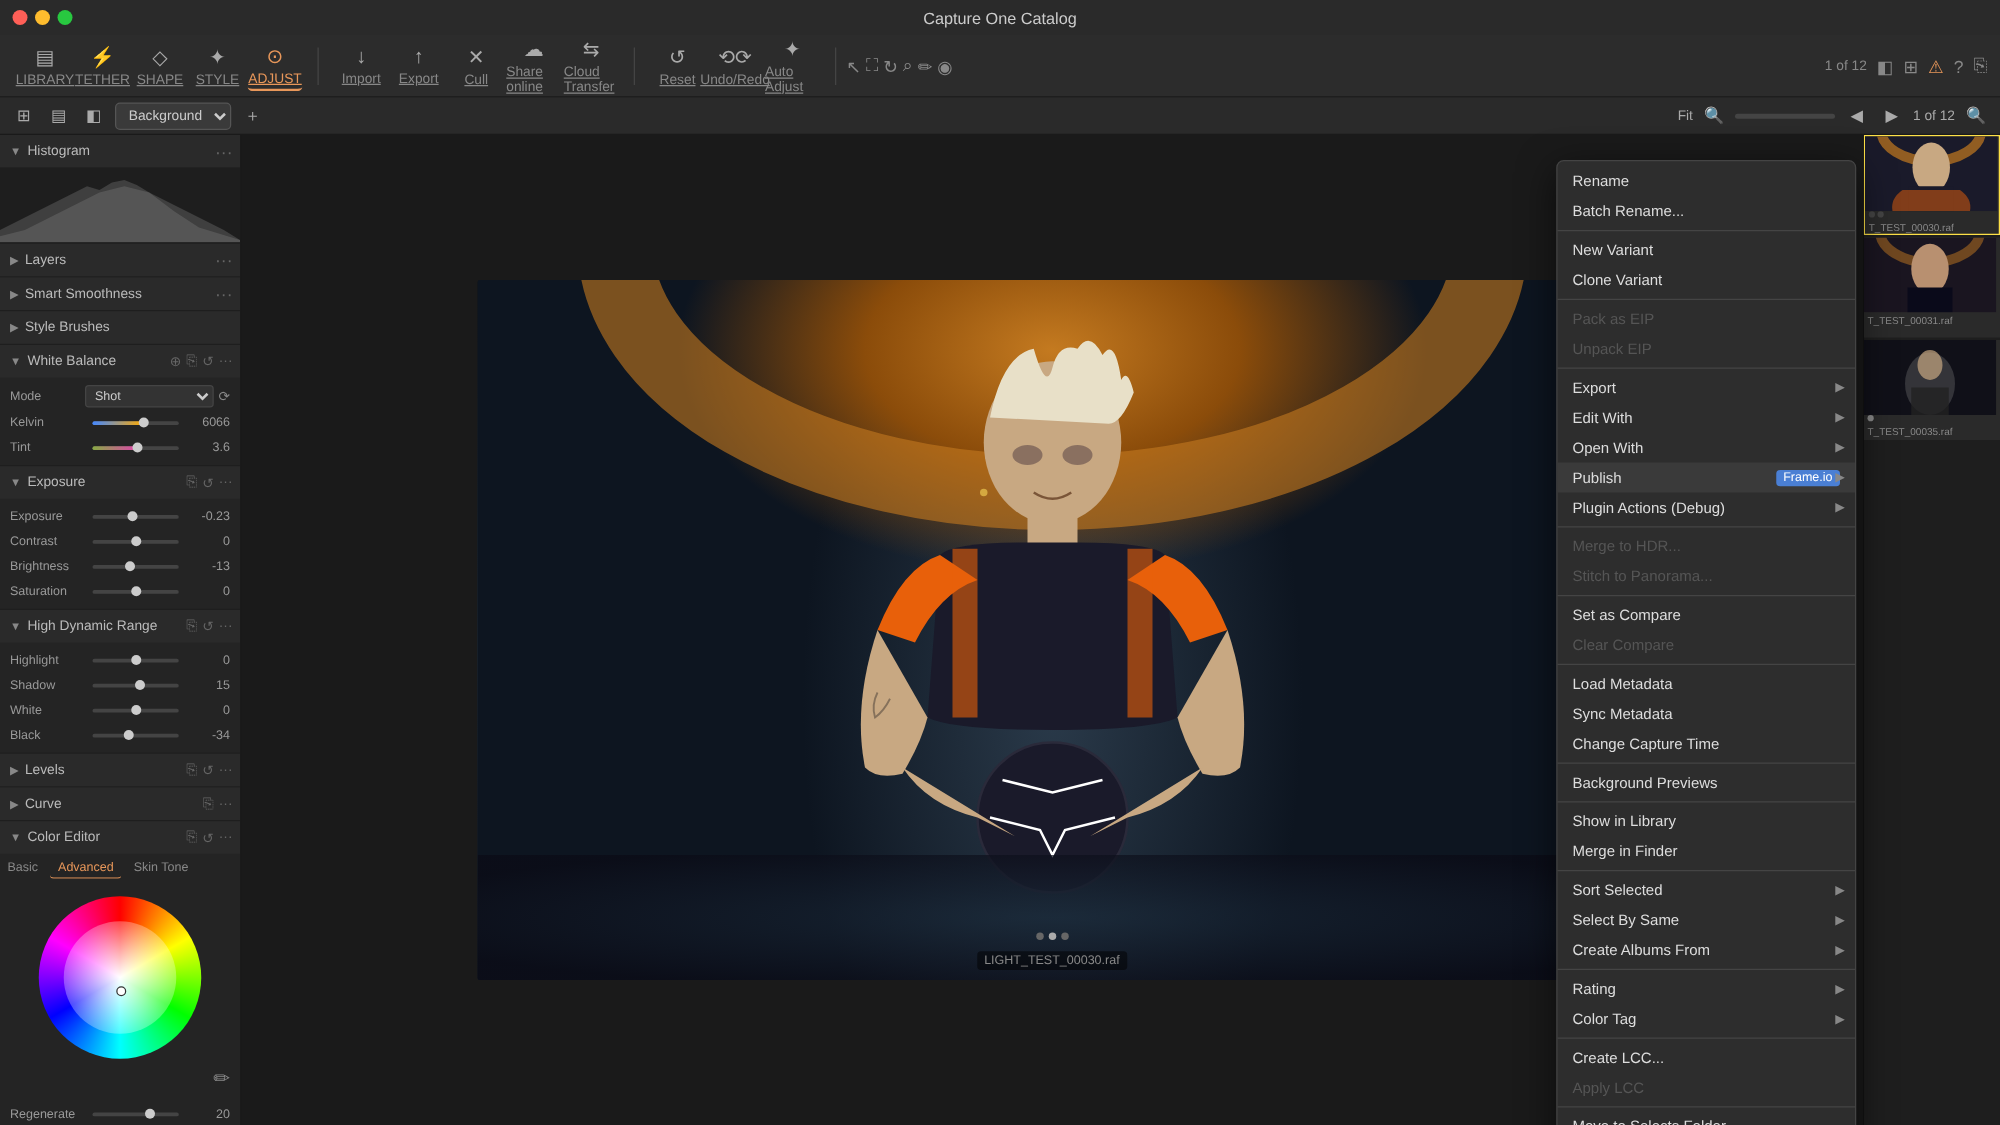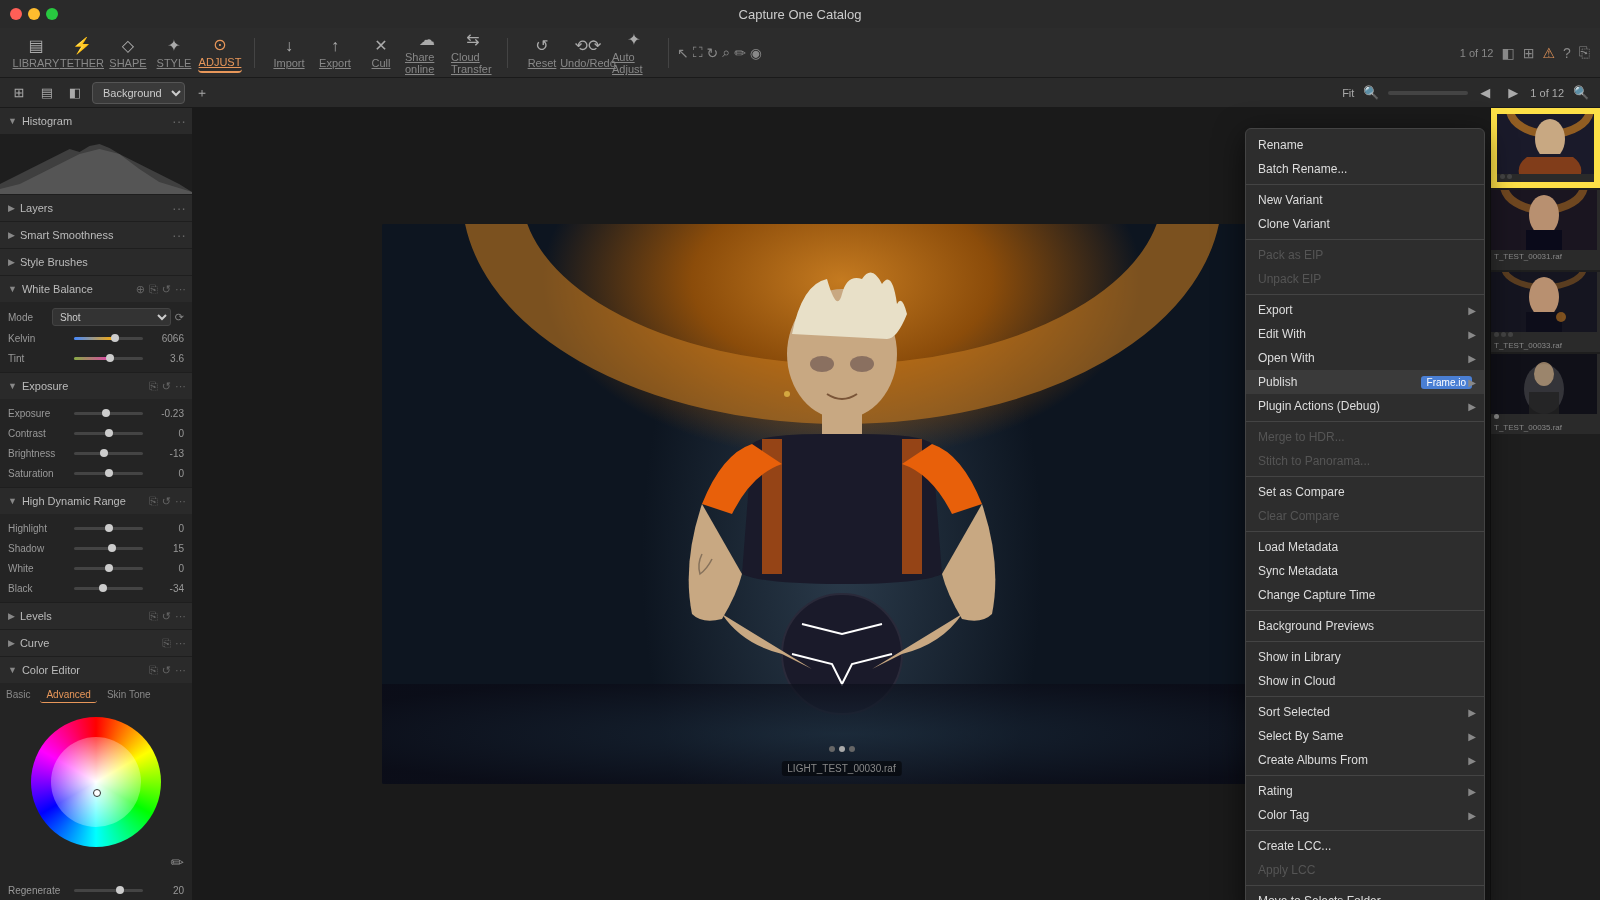--- a/index.html
+++ b/index.html
@@ -219,21 +219,21 @@
       text-align: right;
     }
 
     .mode-row {
       display: flex;
       align-items: center;
       padding: 2px 8px;
       height: 22px;
     }
     .mode-label {
-      width: 44px;
+      width: 60px;
       font-size: 10px;
       color: #999;
     }
     .mode-select {
       flex: 1;
       background: #333;
       border: 1px solid #444;
       border-radius: 3px;
       color: #ccc;
       font-size: 10px;
@@ -364,21 +364,21 @@
     .filmstrip-item {
       width: 100%;
       height: 80px;
       background: #2a2a2a;
       margin-bottom: 2px;
       position: relative;
       cursor: pointer;
       overflow: hidden;
     }
     .filmstrip-item.selected {
-      border: 6px solid #fde047;
+      border: 1px solid #fde047;
     }
     .filmstrip-thumb {
       width: 100%;
       height: 60px;
       overflow: hidden;
       position: relative;
     }
     .filmstrip-label {
       font-size: 8px;
       color: #888;
@@ -933,21 +933,21 @@
     </div>
     <div class="menu-sep"></div>
     <div class="menu-item">
       <span>Background Previews</span>
     </div>
     <div class="menu-sep"></div>
     <div class="menu-item">
       <span>Show in Library</span>
     </div>
     <div class="menu-item">
-      <span>Show in Cloud</span>
+      <span>Merge in Finder</span>
     </div>
     <div class="menu-sep"></div>
     <div class="menu-item">
       <span>Sort Selected</span>
       <span class="menu-arrow">▶</span>
     </div>
     <div class="menu-item">
       <span>Select By Same</span>
       <span class="menu-arrow">▶</span>
     </div>
@@ -1002,37 +1002,20 @@
           <rect width="106" height="60" fill="#1a1520"></rect>
           <ellipse cx="53" cy="-5" rx="40" ry="25" fill="none" stroke="#c47a20" stroke-width="8" opacity="0.5"></ellipse>
           <ellipse cx="53" cy="25" rx="15" ry="20" fill="#b89070"></ellipse>
           <rect x="35" y="40" width="36" height="20" fill="#0a0a1a"></rect>
         </svg>
       </div>
       <div class="filmstrip-label">T_TEST_00031.raf</div>
     </div>
 
 
-    <div class="filmstrip-item">
-      <div class="filmstrip-thumb">
-        <svg width="106" height="60" viewBox="0 0 106 60">
-          <rect width="106" height="60" fill="#151520"></rect>
-          <ellipse cx="53" cy="-5" rx="40" ry="20" fill="none" stroke="#c47a20" stroke-width="6" opacity="0.4"></ellipse>
-          <ellipse cx="53" cy="25" rx="15" ry="20" fill="#b89070"></ellipse>
-          <rect x="35" y="40" width="36" height="20" fill="#0d0d1a"></rect>
-          <circle cx="70" cy="45" r="5" fill="#c47a20" opacity="0.6"></circle>
-        </svg>
-      </div>
-      <div class="filmstrip-dots">
-        <div class="filmstrip-dot"></div>
-        <div class="filmstrip-dot"></div>
-        <div class="filmstrip-dot"></div>
-      </div>
-      <div class="filmstrip-label">T_TEST_00033.raf</div>
-    </div>
 
 
     <div class="filmstrip-item">
       <div class="filmstrip-thumb">
         <svg width="106" height="60" viewBox="0 0 106 60">
           <rect width="106" height="60" fill="#101018"></rect>
           <ellipse cx="53" cy="35" rx="20" ry="25" fill="#888" opacity="0.3"></ellipse>
           <ellipse cx="53" cy="20" rx="10" ry="12" fill="#c8a882" opacity="0.7"></ellipse>
           <rect x="38" y="38" width="30" height="22" fill="#222" opacity="0.8"></rect>
         </svg>

